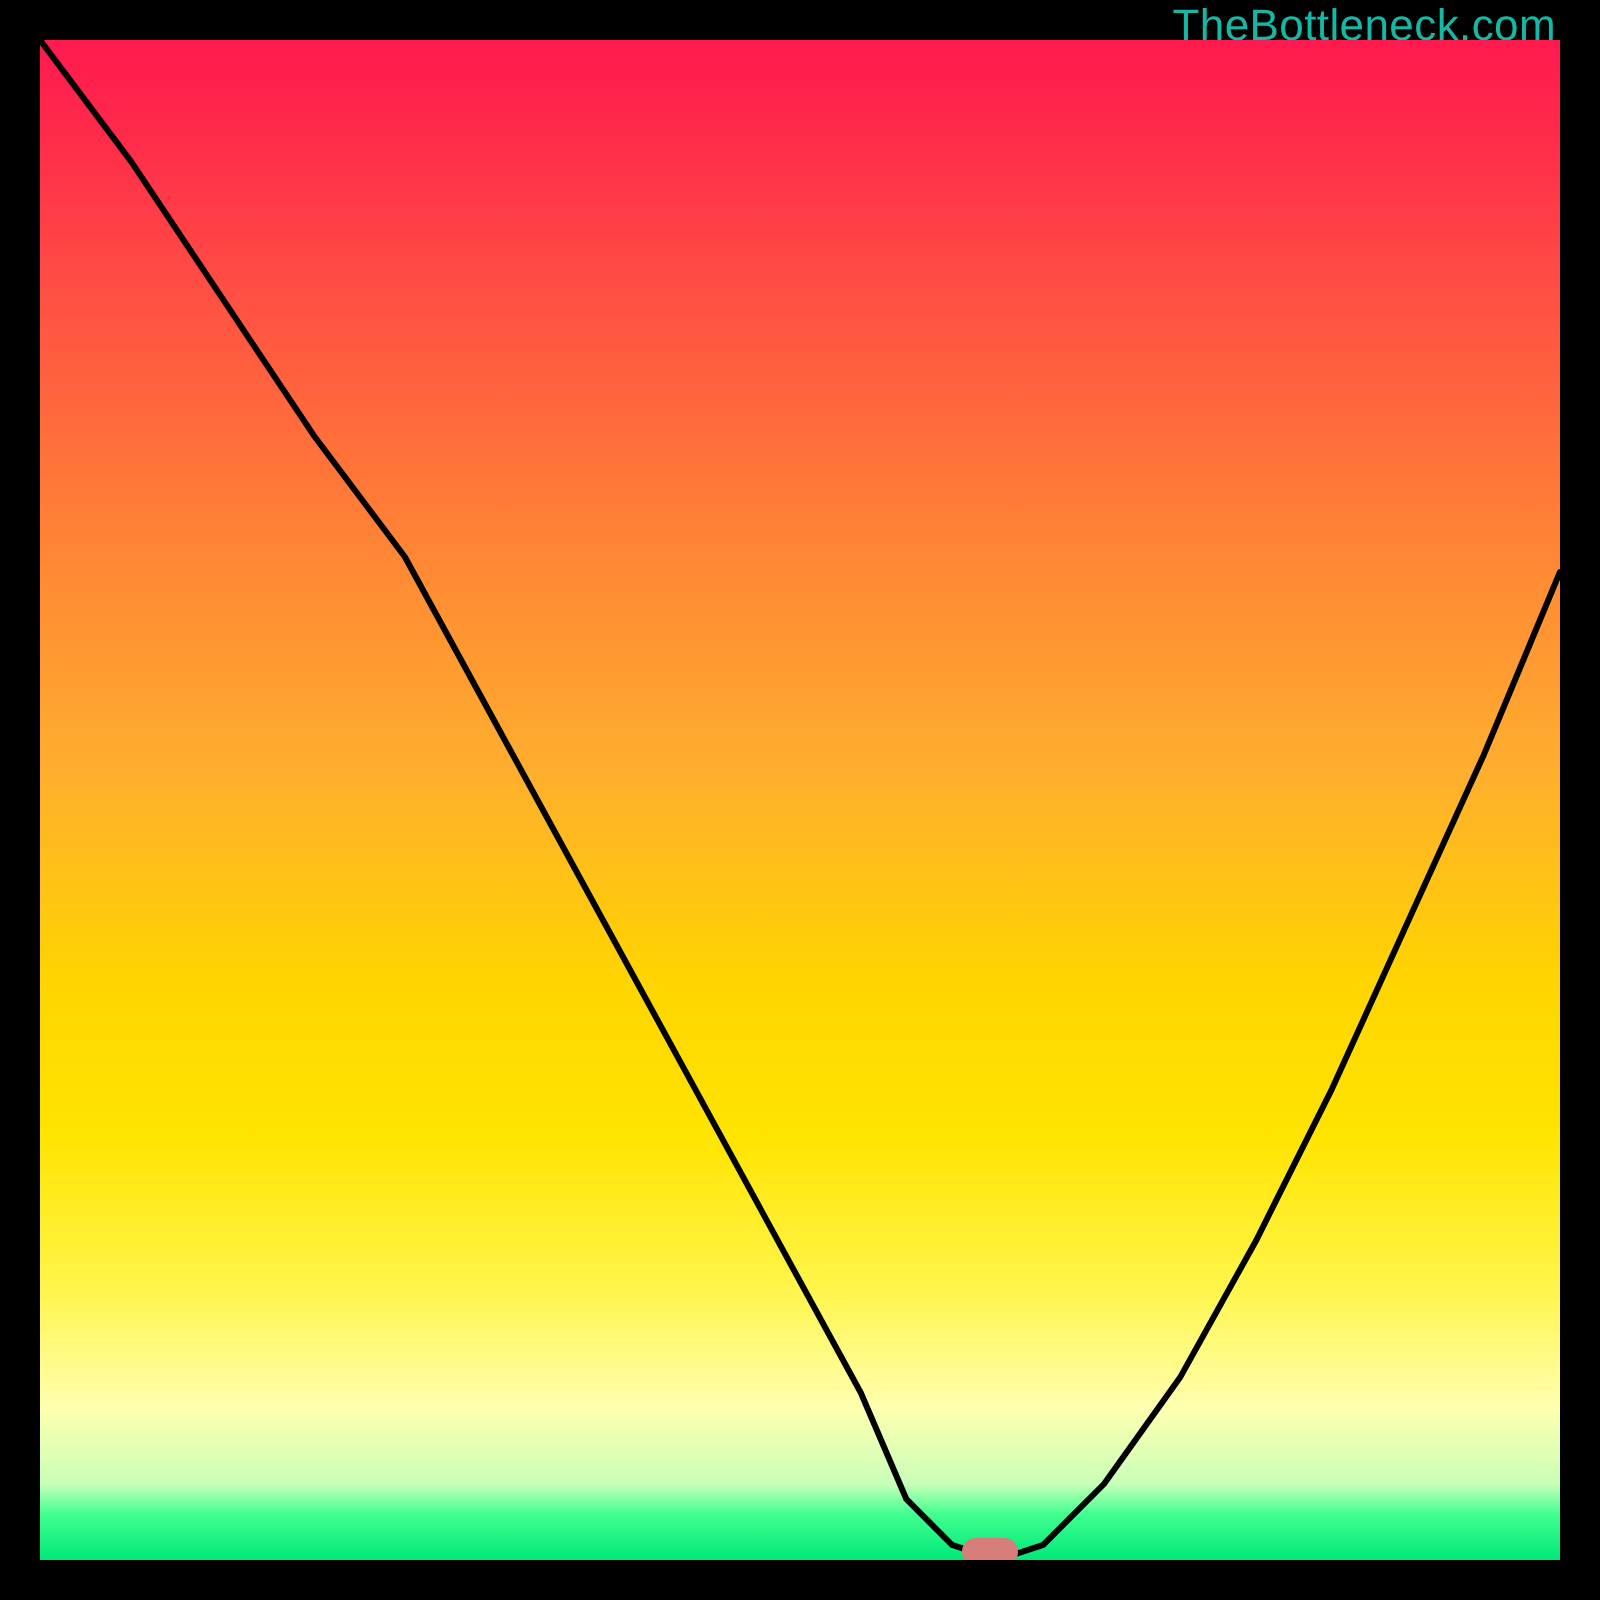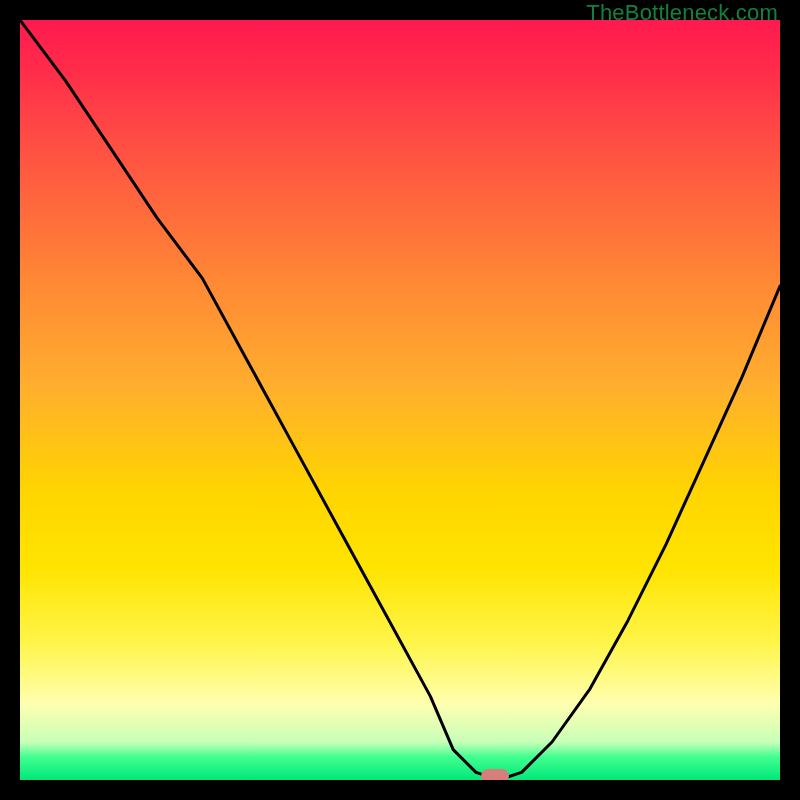--- a/index.html
+++ b/index.html
@@ -47,21 +47,21 @@
       #ffffb0 90%,
       #c8ffb8 95%,
       #40ff90 97%,
       #00e878 100%
     );
   }
   .watermark {
     position: absolute;
     top: 0px;
     right: 22px;
-    color: #15803d;
+    color: #14b8a6;
     font-size: 22px;
     font-weight: 500;
     letter-spacing: 0.2px;
     user-select: none;
   }
   .curve-svg {
     position: absolute;
     left: 0;
     top: 0;
     width: 100%;

